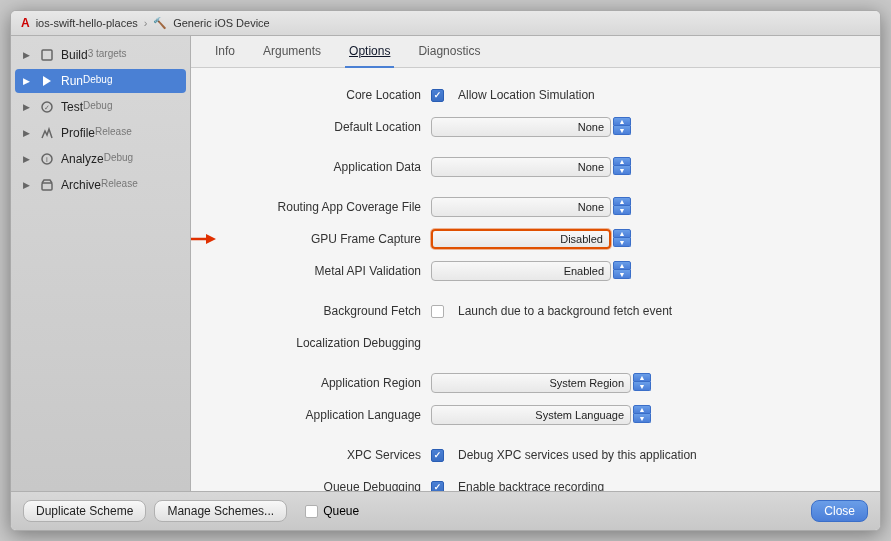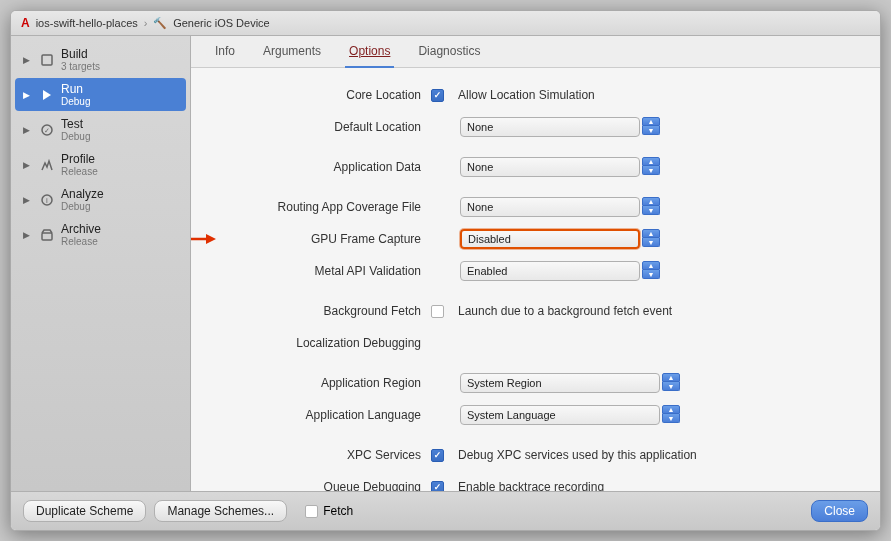--- a/index.html
+++ b/index.html
@@ -91,21 +91,21 @@
     .item-icon {
       width: 16px;
       height: 16px;
       display: flex;
       align-items: center;
       justify-content: center;
     }
 
     .item-text {
       display: flex;
-      flex-direction: column;
+      flex-direction: row;
     }
     .item-label {
       font-size: 12px;
       color: #222;
       font-weight: 500;
     }
     .item-sublabel {
       font-size: 10px;
       color: #777;
     }
@@ -130,21 +130,21 @@
     }
     .tab {
       padding: 8px 4px;
       font-size: 12px;
       color: #555;
       cursor: pointer;
       border-bottom: 2px solid transparent;
       margin-bottom: -1px;
     }
     .tab.active {
-      color: #7f1d1d;
+      color: #0f172a;
       border-bottom-color: #4a80d4;
       font-weight: 500;
       text-decoration: underline;
     }
 
     
     .settings-content {
       flex: 1;
       overflow-y: auto;
       padding: 16px 30px;
@@ -175,25 +175,24 @@
 
     .select-box {
       background: linear-gradient(to bottom, #f8f8f8, #e8e8e8);
       border: 1px solid #b0b0b0;
       border-radius: 4px;
       padding: 2px 6px;
       font-size: 11px;
       color: #222;
       display: flex;
       align-items: center;
-      justify-content: flex-start;
+      justify-content: flex-end;
       cursor: pointer;
       min-width: 180px;
       height: 20px;
-      margin-left: 29px;
     }
     .select-box.highlighted {
       border: 2px solid #e05000;
       box-shadow: 0 0 0 1px rgba(224,80,0,0.4);
     }
     .select-stepper {
       display: flex;
       flex-direction: column;
       margin-left: 2px;
     }
@@ -570,19 +569,19 @@
 
       </div>
     </div>
   </div>
 
   <div class="bottom-bar">
     <button class="btn">Duplicate Scheme</button>
     <button class="btn">Manage Schemes...</button>
     <div class="checkbox-shared">
       <div class="checkbox"></div>
-      <span>Fetch</span>
+      <span>Queue</span>
     </div>
     <div class="spacer"></div>
     <button class="btn btn-primary">Close</button>
   </div>
 
 </div>
 
 </body></html>

